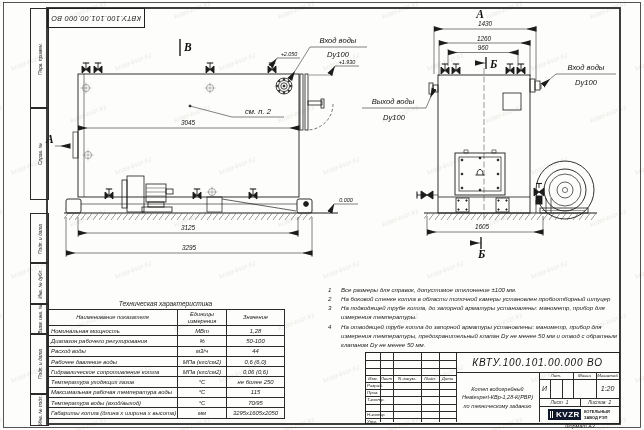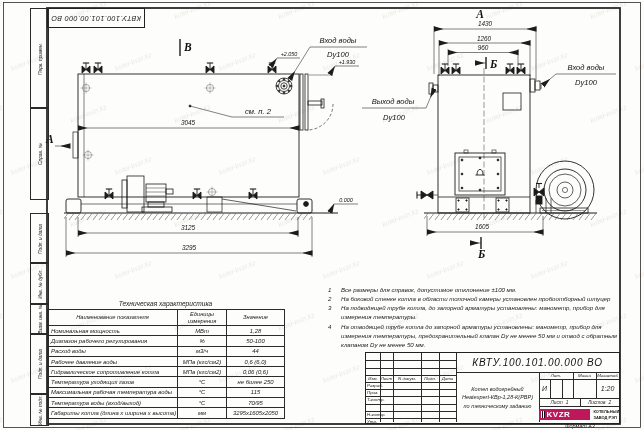--- a/index.html
+++ b/index.html
@@ -39,22 +39,22 @@
   .ln{position:absolute;background:#2a2a2a;}
   .tb-txt{position:absolute;font:italic 4.4px "Liberation Sans",sans-serif;color:#1a1a1a;
       display:flex;align-items:center;justify-content:center;text-align:center;overflow:hidden;}
   #tb-doc{position:absolute;left:90px;top:0;width:163px;height:19px;display:flex;align-items:center;
       justify-content:center;font:italic 10px "Liberation Sans",sans-serif;letter-spacing:.8px;color:#111;}
   #tb-desc{position:absolute;left:90px;top:19px;width:83px;height:51px;display:flex;flex-direction:column;
       align-items:center;justify-content:center;font:italic 5.5px "Liberation Sans",sans-serif;
       line-height:1.55;color:#1a1a1a;text-align:center;}
   #tb-company{position:absolute;left:173px;top:53px;width:80px;height:17px;display:flex;
       align-items:center;justify-content:center;gap:3px;}
-  #logo-box{background:#be185d;color:#fff;font:bold 8px "Liberation Sans",sans-serif;
-      padding:1px 20px 1px 8px;position:relative;letter-spacing:.5px;}
+  #logo-box{background:#0f172a;color:#fff;font:bold 8px "Liberation Sans",sans-serif;
+      padding:1px 1px 1px 8px;position:relative;letter-spacing:.5px;}
   #logo-box:before{content:"";position:absolute;left:2px;top:2px;bottom:2px;width:4px;
       background:repeating-linear-gradient(90deg,#fff 0,#fff 1px,#111 1px,#111 2px);}
   #company-name{font:bold 4px "Liberation Sans",sans-serif;color:#222;line-height:1.3;}
   #fmt{position:absolute;left:540px;top:423px;width:80px;text-align:center;
       font:italic 5.4px "Liberation Sans",sans-serif;color:#222;}
   
   .dim{font:italic 6.4px "Liberation Sans",sans-serif;fill:#111;text-anchor:middle;}
   .sm{font:italic 5.4px "Liberation Sans",sans-serif;fill:#111;text-anchor:middle;}
   .lbl{font:italic 7.6px "Liberation Sans",sans-serif;fill:#111;text-anchor:middle;}
   .vletter{font:italic bold 11.5px "Liberation Serif",serif;fill:#111;}

